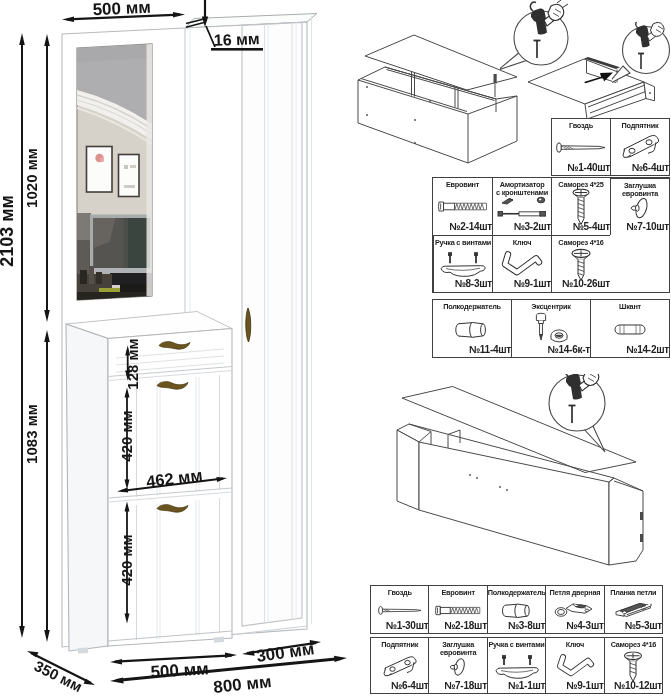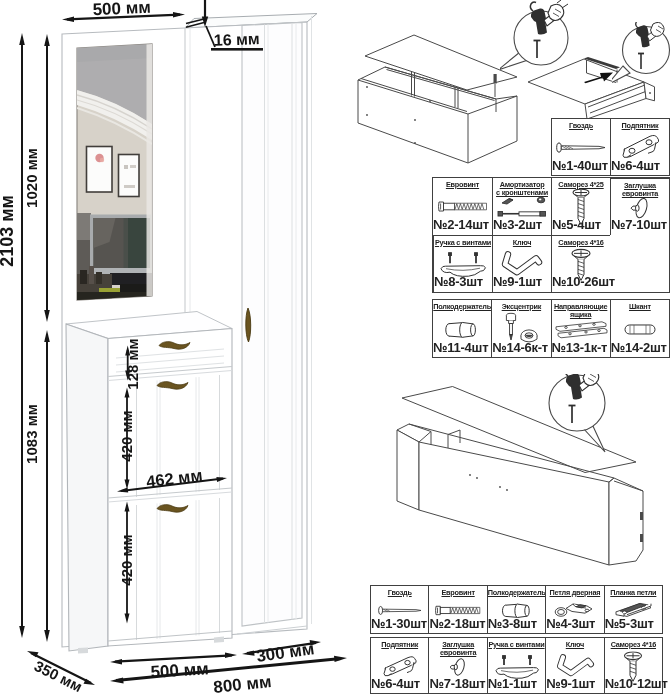--- a/index.html
+++ b/index.html
@@ -1,21 +1,21 @@
 <!DOCTYPE html>
 <html><head>
 <meta charset="utf-8">
 <style>
 html,body{margin:0;padding:0;background:#fff;}
 #page{position:relative;width:671px;height:700px;background:#fff;overflow:hidden;font-family:"Liberation Sans",sans-serif;}
 .tbl{position:absolute;display:flex;background:#fff;border:1.6px solid #404040;box-sizing:border-box;}
 .cell{flex:1;position:relative;border-left:1.5px solid #404040;}
 .cell:first-child{border-left:none;}
-.lab{position:absolute;top:2.5px;left:0;right:0;text-align:center;font-size:7.3px;font-weight:700;color:#222;line-height:8.8px;letter-spacing:-0.25px;white-space:nowrap;text-decoration:underline;}
-.cnt{position:absolute;bottom:2.5px;left:0;right:0;text-align:left;font-size:13px;font-weight:700;color:#222;letter-spacing:-0.25px;white-space:nowrap;}
+.lab{position:absolute;top:2.5px;left:0;right:0;text-align:center;font-size:7.3px;font-weight:700;color:#222;line-height:8.8px;letter-spacing:-0.25px;white-space:nowrap;}
+.cnt{position:absolute;bottom:2.5px;left:0;right:0;text-align:right;font-size:10px;font-weight:700;color:#222;letter-spacing:-0.25px;white-space:nowrap;}
 .ico{position:absolute;left:50%;top:50%;transform:translate(-50%,-46%);}
 </style>
 </head>
 <body>
 <div id="page">
 
 <svg width="671" height="700" viewBox="0 0 671 700" style="position:absolute;left:0;top:0">
 <defs>
 <linearGradient id="wallg" x1="0" y1="0" x2="0" y2="1">
 <stop offset="0" stop-color="#c8c5c1"></stop>
@@ -531,36 +531,20 @@
             <rect x="11.6" y="12" width="2.8" height="11"></rect>
             <path d="M11.6,23 l2.8,0 l-1.4,5.5 Z" fill="#444"></path>
             <ellipse cx="31" cy="24" rx="8" ry="5.6"></ellipse>
             <path d="M23,24 l0,3.6 q8,5.6 16,0 l0,-3.6"></path>
             <ellipse cx="31" cy="24" rx="4" ry="2.7"></ellipse>
             <path d="M27.2,23.2 a4,2.7 0 0 0 7.6,0" fill="#444"></path>
           </g>
         </svg>
 </div>
 
-<div class="cell">
-        <div class="lab">Направляющие<br>ящика</div>
-        <div class="cnt">№13-1к-т</div>
-<svg class="ico" width="54" height="20" viewBox="0 0 54 20">
-          <g stroke="#333" stroke-width="0.8" fill="#fff">
-            <path d="M2,7 L48,2 L52,3.8 L52,6.5 L6,11.5 L2,9.5 Z"></path>
-            <ellipse cx="12" cy="7.6" rx="1.3" ry="1"></ellipse>
-            <ellipse cx="26" cy="6" rx="1.3" ry="1"></ellipse>
-            <ellipse cx="40" cy="4.5" rx="1.3" ry="1"></ellipse>
-            <path d="M4,13.5 L50,8.5 L53,10.2 L53,13 L7,18 L4,16 Z"></path>
-            <ellipse cx="16" cy="14" rx="1.3" ry="1"></ellipse>
-            <ellipse cx="32" cy="12.2" rx="1.3" ry="1"></ellipse>
-            <ellipse cx="45" cy="10.8" rx="1.3" ry="1"></ellipse>
-          </g>
-        </svg>
-</div>
 
 <div class="cell">
         <div class="lab">Шкант</div>
         <div class="cnt">№14-2шт</div>
 <svg class="ico" width="34" height="12" viewBox="0 0 34 12">
           <g stroke="#333" stroke-width="1" fill="#fff">
             <rect x="2" y="1.5" width="30" height="9" rx="4.5"></rect>
             <line x1="7" y1="2" x2="7" y2="10" stroke-width="0.6"></line>
             <line x1="11" y1="1.7" x2="11" y2="10.3" stroke-width="0.6"></line>
             <line x1="23" y1="1.7" x2="23" y2="10.3" stroke-width="0.6"></line>

